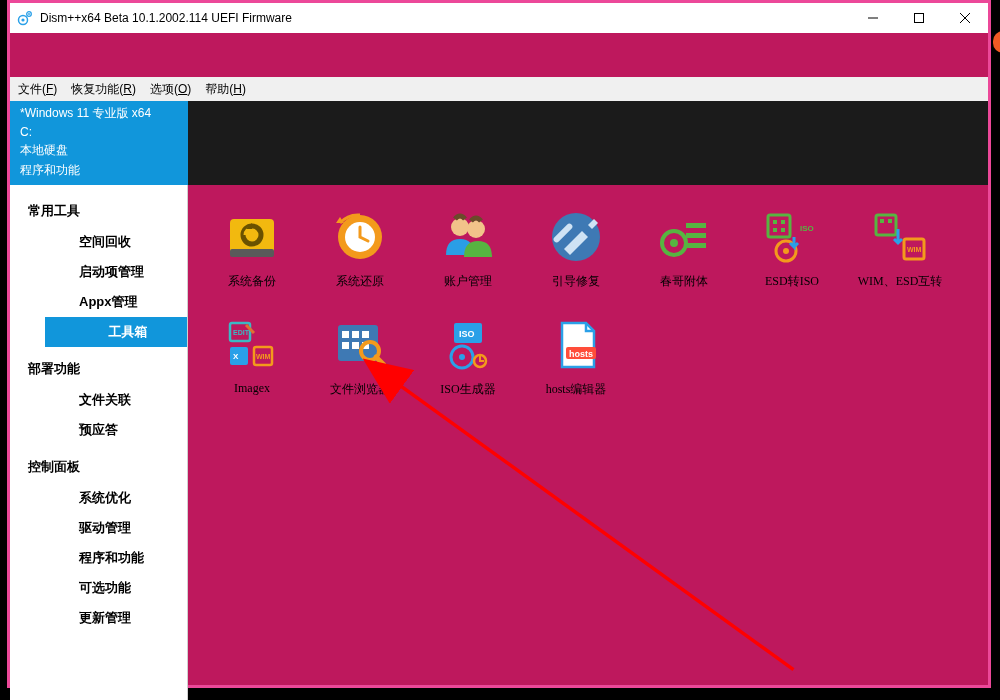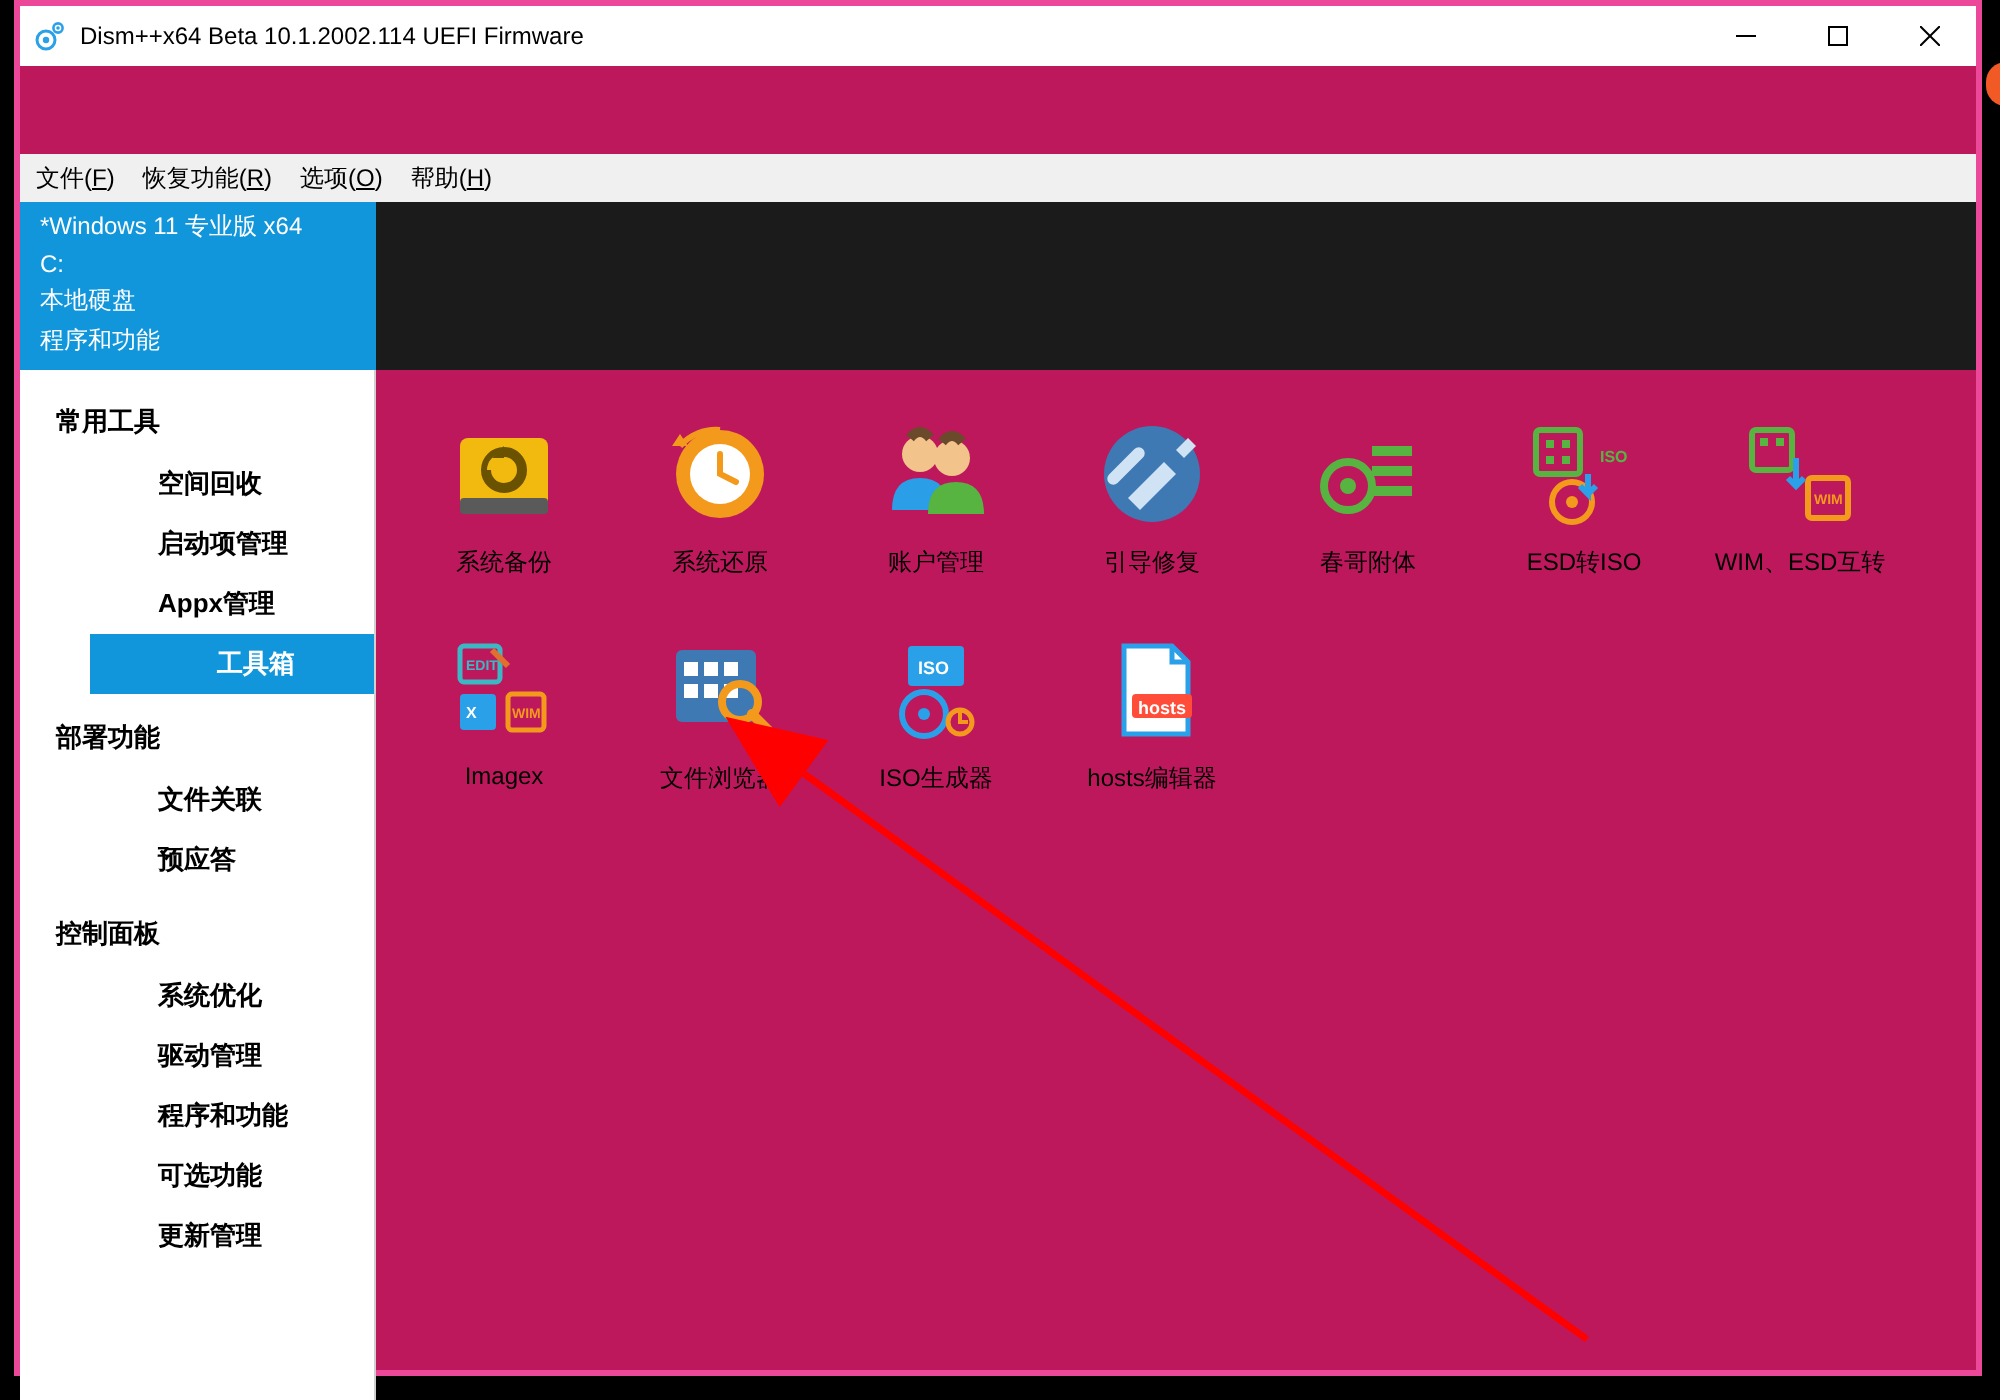--- a/index.html
+++ b/index.html
@@ -63,21 +63,21 @@
   .content {
     flex: 1; padding: 20px 10px; position: relative; overflow: hidden;
   }
   .tool-grid { display: flex; flex-wrap: wrap; }
   .tool {
     width: 108px; height: 108px; display: flex; flex-direction: column;
     align-items: center; justify-content: flex-start; padding-top: 4px;
     gap: 8px; font-size: 12px; text-align: left; color: #000;
   }
   .tool .icon-slot { width: 56px; height: 56px; display:flex; align-items:center; justify-content:center; }
-  .tool .label { white-space: nowrap; }
+  .tool .label { white-space: nowrap; font-family: Liberation Serif, serif; }
 
   
   .arrow-svg {
     position: absolute; pointer-events: none; left: 0; top: 0;
     width: 100%; height: 100%;
   }
 
   
   .edge-orange {
     position: absolute; right: -3px; top: 31px; width: 10px; height: 22px;

